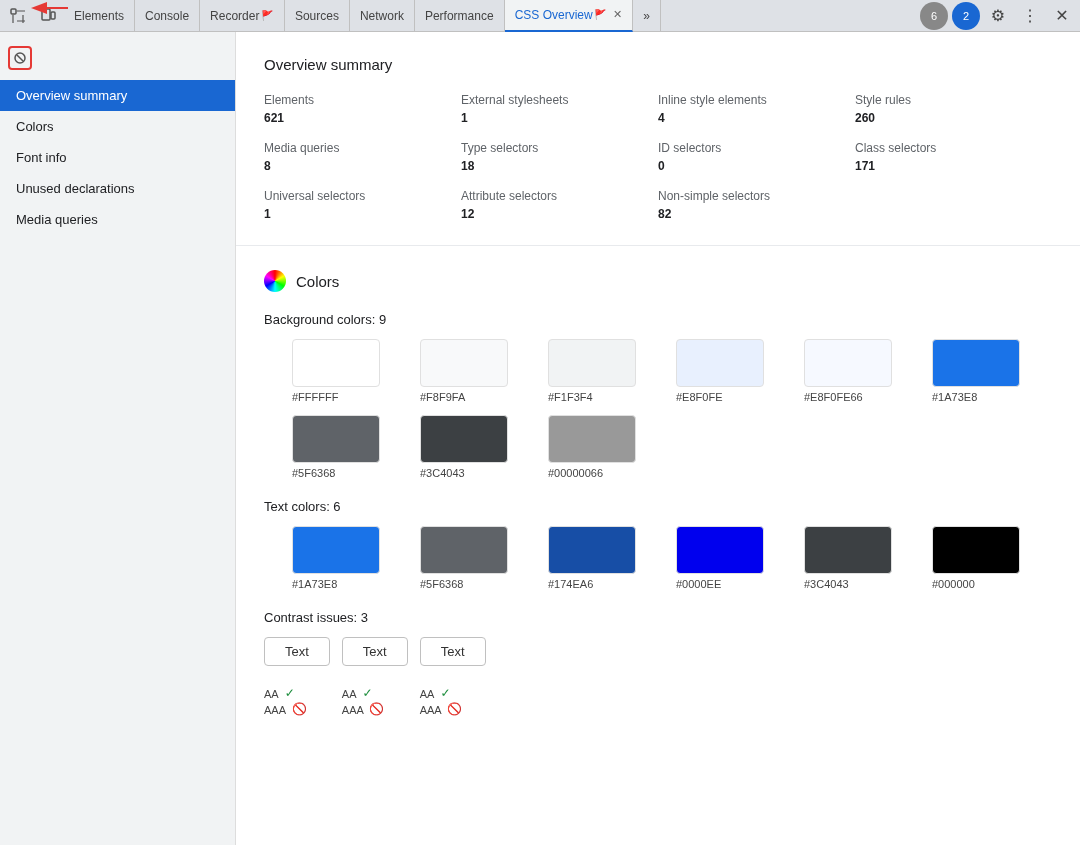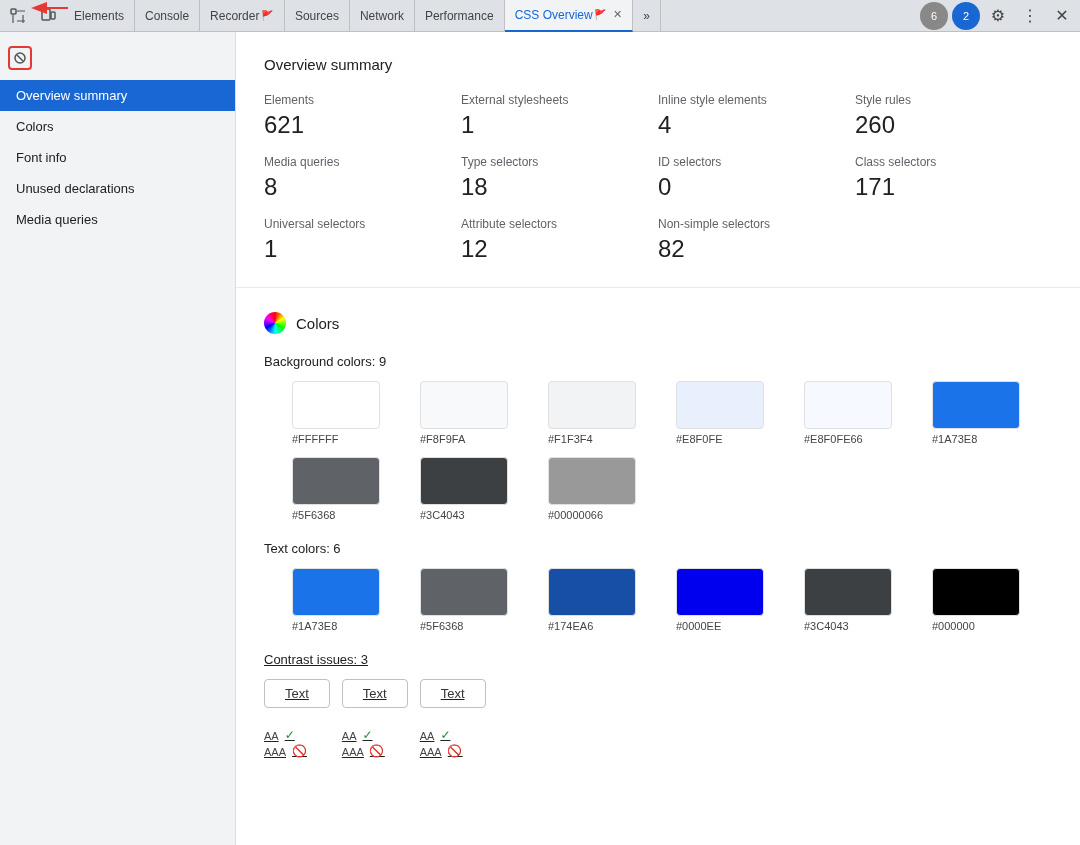--- a/index.html
+++ b/index.html
@@ -149,23 +149,23 @@
       grid-template-columns: repeat(4, 1fr);
       gap: 16px 0;
     }
     .stat-item {}
     .stat-label {
       font-size: 12px;
       color: #5f6368;
       margin-bottom: 4px;
     }
     .stat-value {
-      font-size: 24px;
+      font-size: 12px;
       color: #202124;
-      font-weight: 400;
+      font-weight: 700;
     }
 
     
     .colors-section {
       padding: 24px 28px;
     }
     .colors-section-title {
       display: flex;
       align-items: center;
       gap: 10px;
@@ -207,21 +207,20 @@
       cursor: pointer;
     }
     .color-label {
       font-size: 11px;
       color: #444;
     }
 
     
     .contrast-section {
       margin-top: 8px;
-      text-decoration: underline;
     }
     .contrast-items {
       display: flex;
       gap: 12px;
       flex-wrap: wrap;
     }
     .contrast-item {
       display: flex;
       flex-direction: column;
       gap: 20px;

